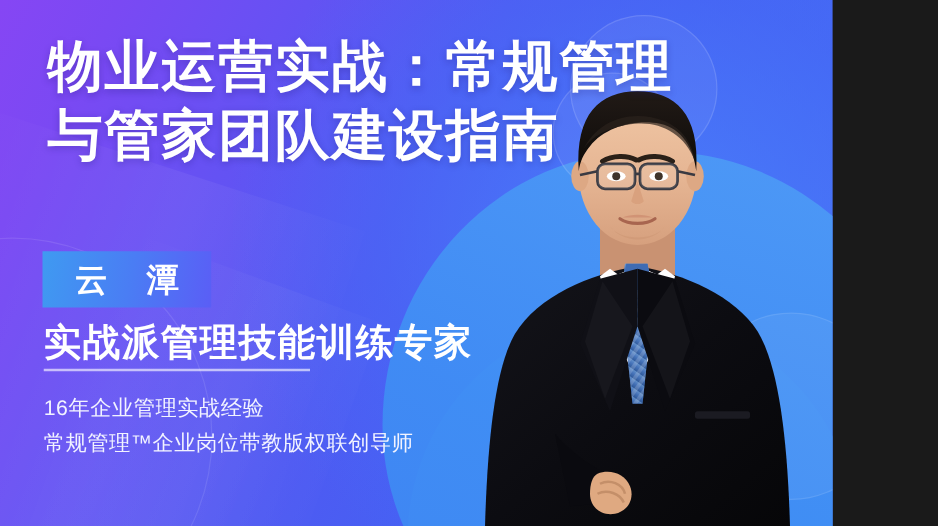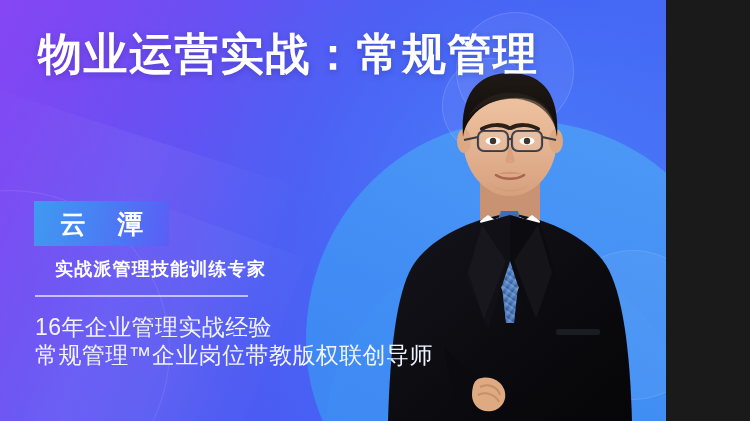--- a/index.html
+++ b/index.html
@@ -147,45 +147,44 @@
     letter-spacing: 12px;
     text-indent: 12px;
     line-height: 1;
   }
 
   .role {
     position: absolute;
     left: 35px;
     top: 260px;
     color: #ffffff;
-    font-size: 18px;
+    font-size: 30px;
     font-weight: 700;
     letter-spacing: 1.2px;
     line-height: 1;
-    margin-left: 20px;
   }
 
   .divider {
     position: absolute;
     left: 35px;
     top: 295px;
     width: 213px;
     height: 2px;
     background: rgba(255,255,255,0.62);
   }
 
   .bullets {
     position: absolute;
     left: 35px;
     top: 313px;
     width: 420px;
   }
   .bullet {
     color: #f2f3ff;
-    font-size: 23px;
+    font-size: 17px;
     font-weight: 400;
     line-height: 28px;
     letter-spacing: 0.4px;
     white-space: nowrap;
   }
 
   
   .portrait {
     position: absolute;
     right: 6px;
@@ -311,20 +310,21 @@
       <path d="M138 113 C 145 110, 155 110, 162 113" fill="#c67e63" opacity="0.5"></path>
 
       <path d="M128 120 C 138 134, 162 134, 172 120 C 164 132, 136 132, 128 120 Z" fill="#c9926f" opacity="0.4"></path>
     </svg>
   </div>
 
   <div class="content">
 
     <div class="title-block">
       <div class="title-line">物业运营实战：常规管理</div>
+      <div class="title-line">与管家团队建设指南</div>
     </div>
 
     <div class="name-badge">
       <span class="nm">云  潭</span>
     </div>
 
     <div class="role">实战派管理技能训练专家</div>
 
     <div class="divider"></div>
 

